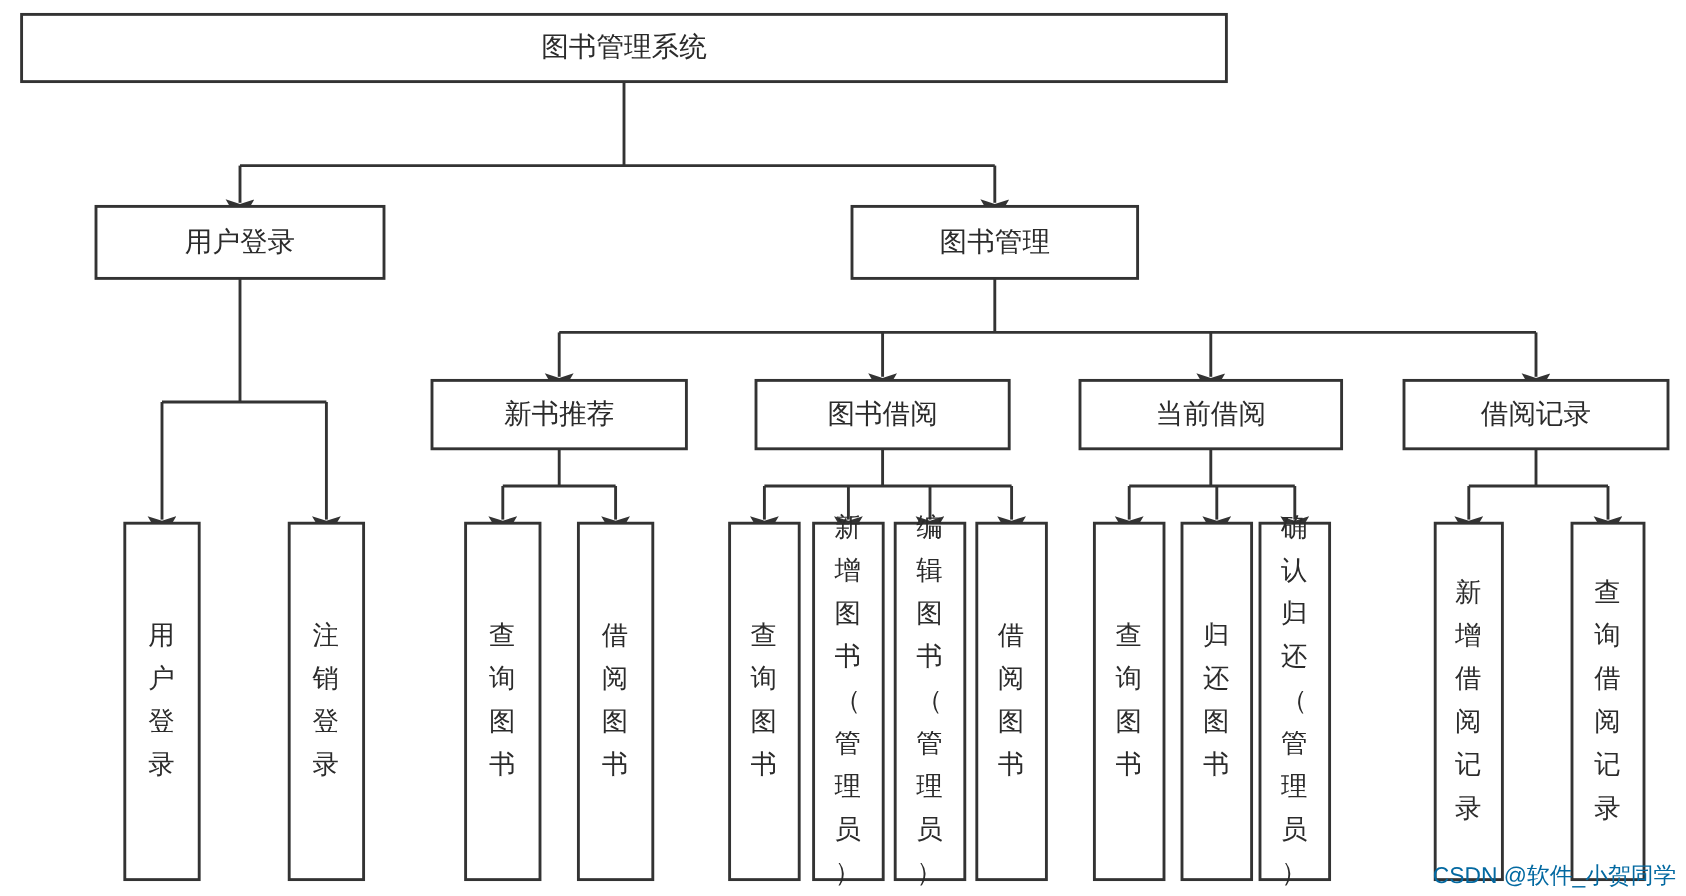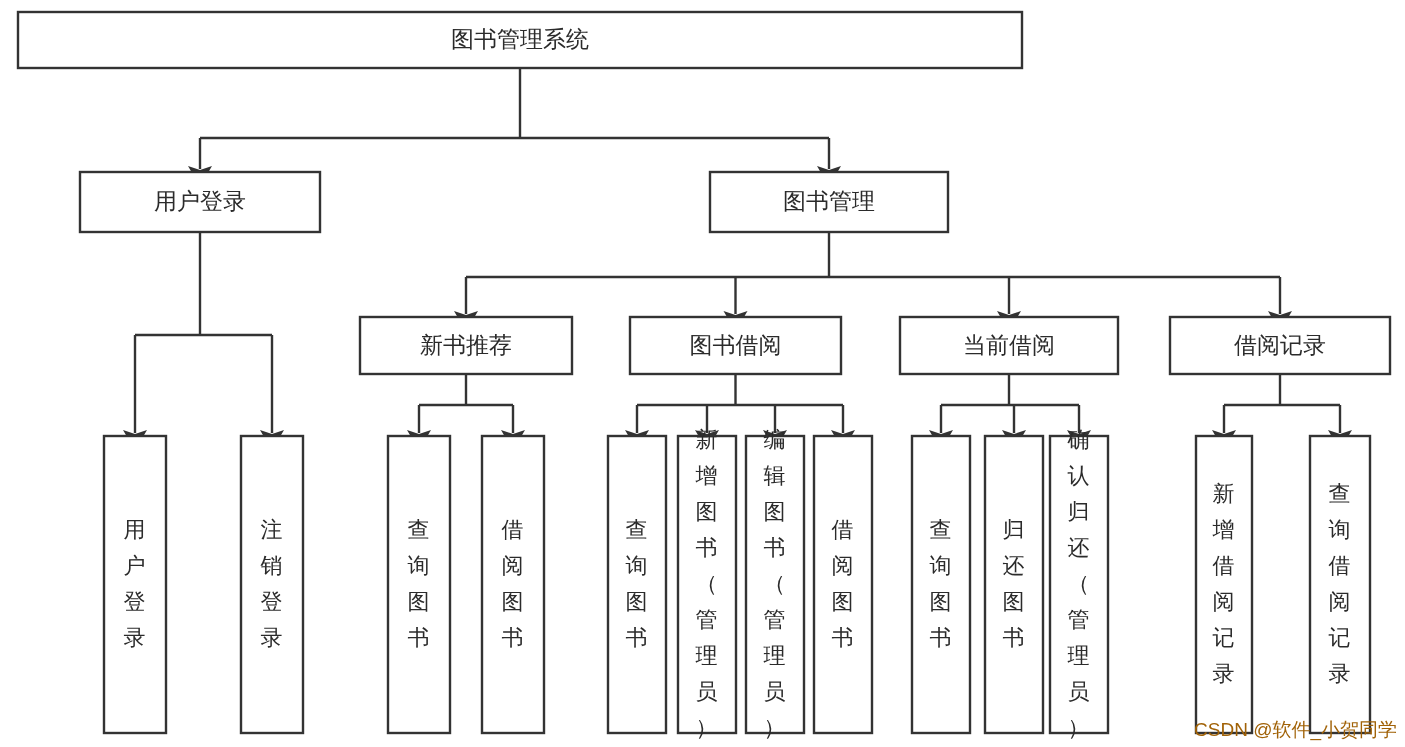--- a/index.html
+++ b/index.html
@@ -21,21 +21,21 @@
   }
   .node-label.vertical{
     font-size:22px;
     letter-spacing:1px;
   }
   .watermark{
     position:absolute;
     right:8px;bottom:4px;
     font-family:"Liberation Sans","DejaVu Sans",sans-serif;
     font-size:19px;
-    color:#a16207;
+    color:#0369a1;
     white-space:nowrap;
     user-select:none;
   }
 </style>
 </head>
 <body>
 
 <div id="stage">
   <svg id="diagram" viewBox="0 0 1405 747">
     <defs>

